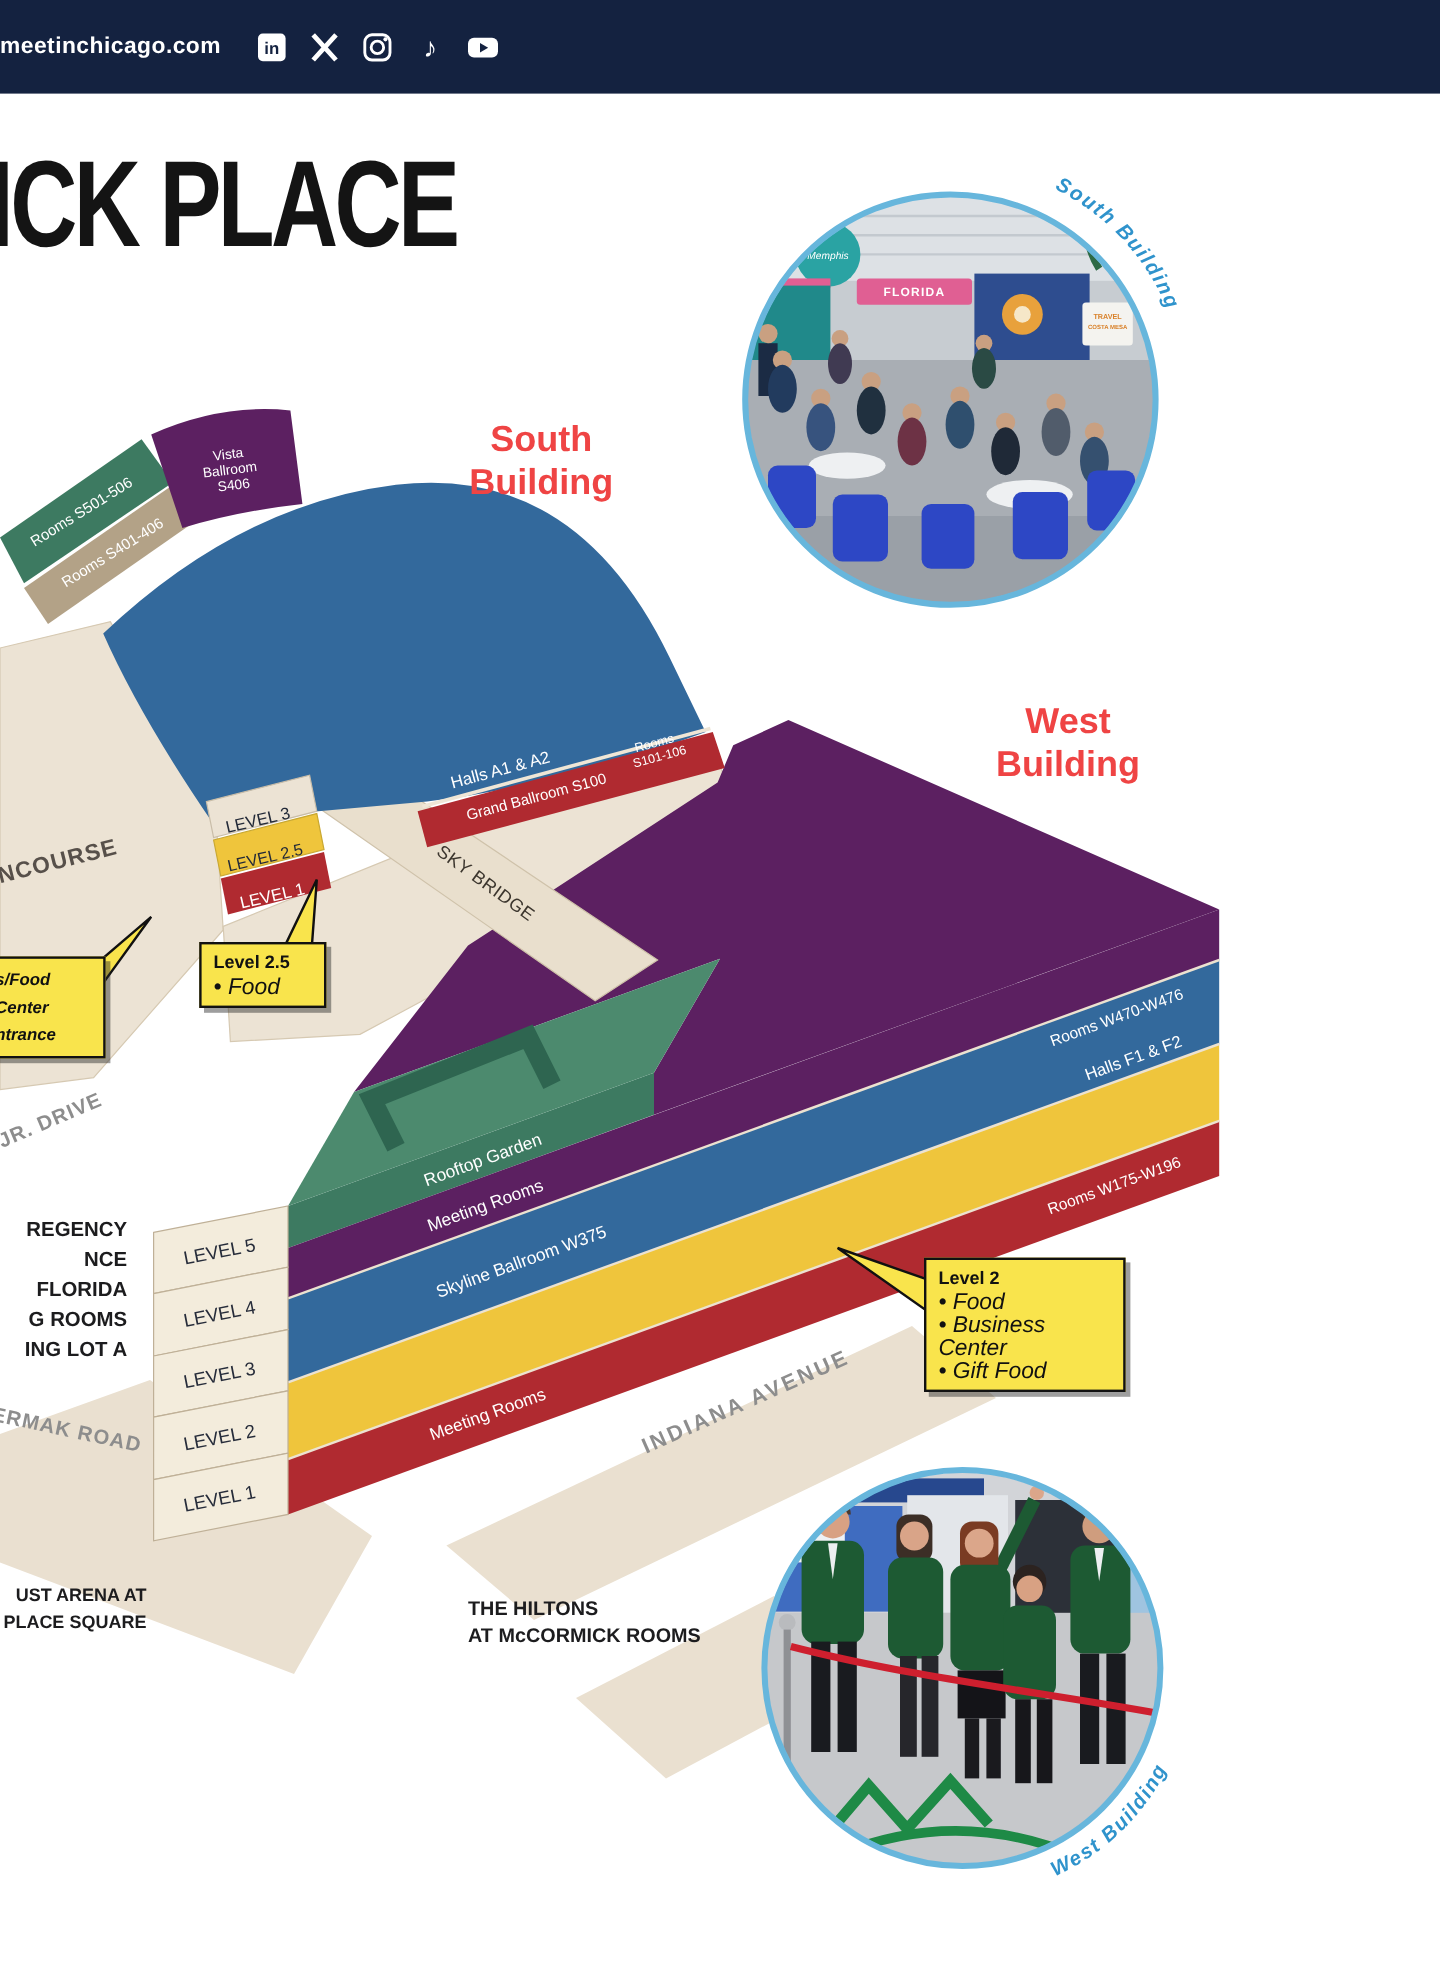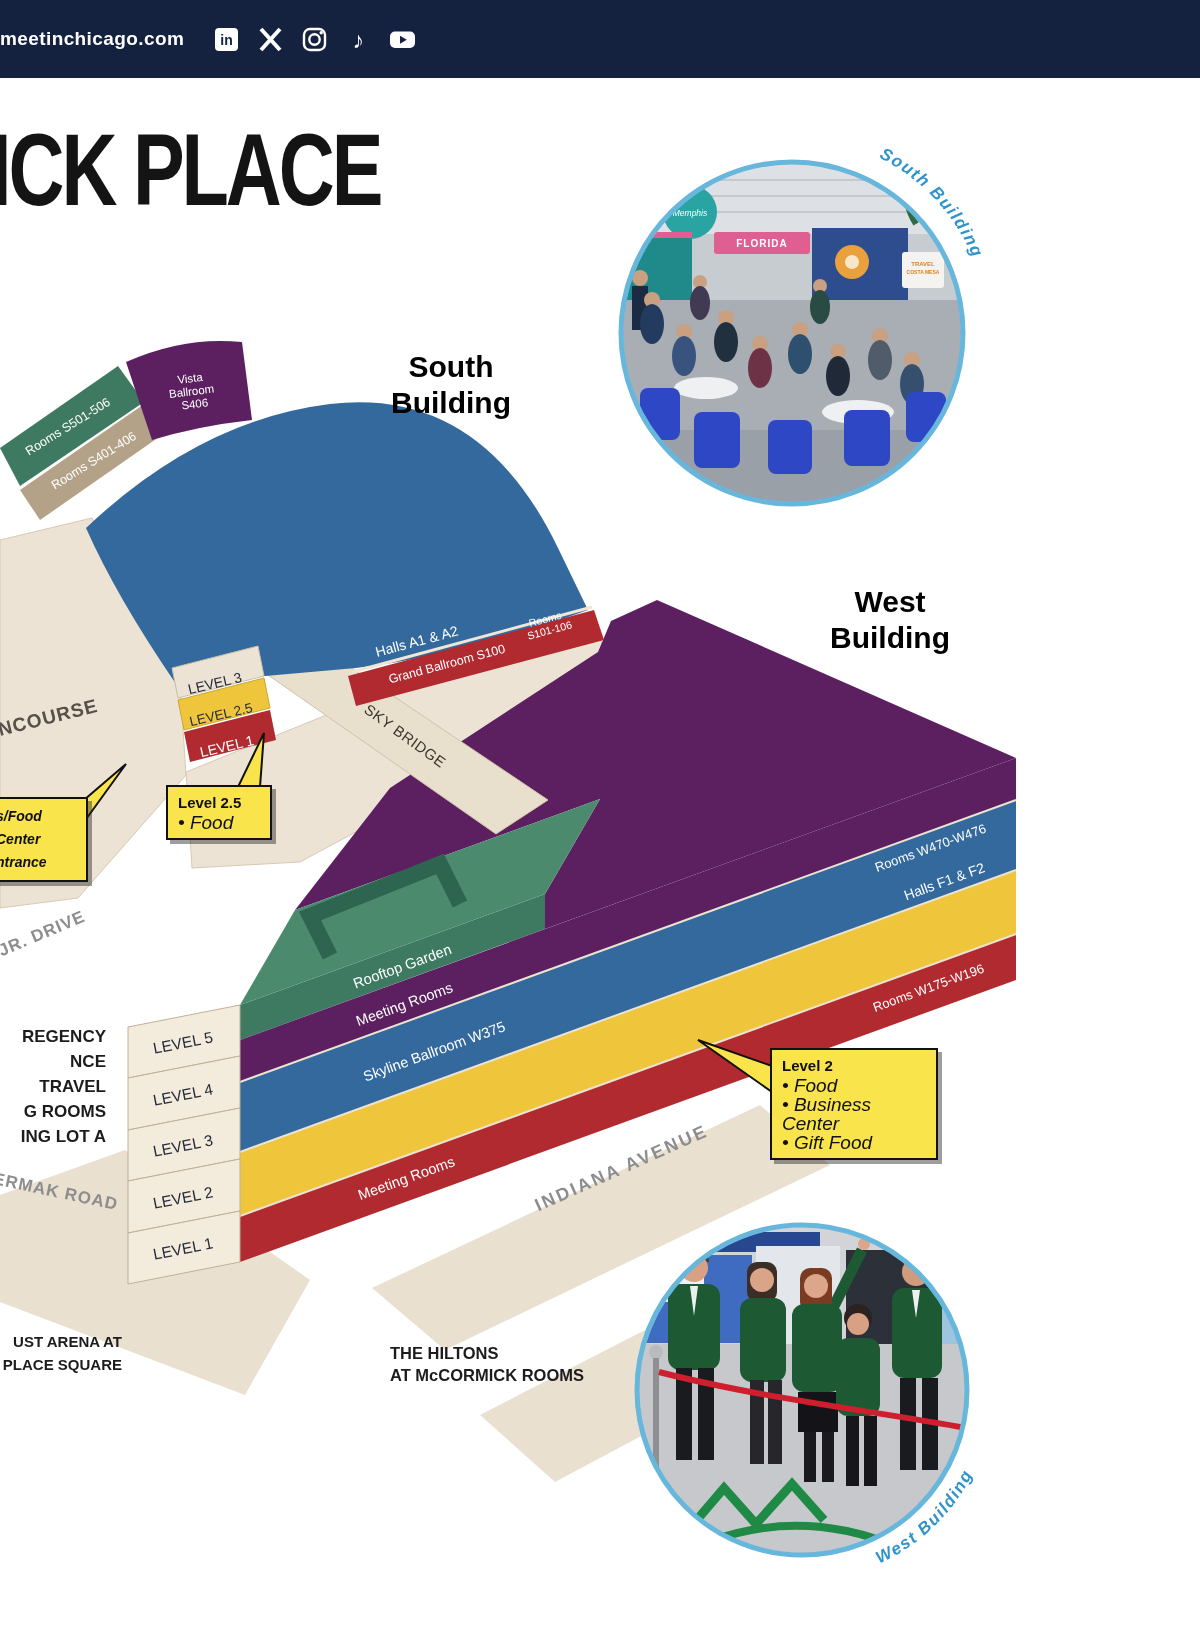--- a/index.html
+++ b/index.html
@@ -10,37 +10,37 @@
           display:flex;align-items:center;justify-content:flex-start;gap:17px;
           padding-right:96px;box-sizing:border-box;z-index:6;}
   .site{color:#fff;font-weight:bold;font-size:19px;letter-spacing:.4px;margin-right:12px;cursor:pointer;}
   .sicon{width:27px;height:27px;display:block;cursor:pointer;}
   
   svg.map{position:absolute;top:0;left:0;z-index:1;}
   
   .ov{position:absolute;z-index:4;}
   .title{top:112px;left:-10px;font-size:102px;font-weight:900;letter-spacing:-4px;color:#141414;
          transform:scaleX(.76);transform-origin:left top;white-space:nowrap;}
-  .bigname{font-size:30px;font-weight:bold;color:#000000;text-align:center;line-height:36px;}
+  .bigname{font-size:30px;font-weight:bold;color:#ef4444;text-align:center;line-height:36px;}
   #south-name{left:376px;top:349px;width:150px;}
   #west-name{left:820px;top:584px;width:140px;}
   .callout{background:#f9e44c;border:2px solid #111;box-shadow:4px 4px 0 rgba(40,40,40,.45);
            padding:6px 10px;color:#111;box-sizing:border-box;z-index:5;}
   .callout .t{font-weight:bold;font-size:15px;line-height:20px;}
   .callout .i{font-style:italic;font-size:19px;line-height:19px;}
   #co25{left:166px;top:785px;width:106px;}
   #co2{left:770px;top:1048px;width:168px;}
   #coleft{left:-18px;top:797px;width:106px;padding:6px 6px 6px 12px;}
   #coleft div{font-weight:bold;font-style:italic;font-size:14px;line-height:23px;}
   .street{color:#8d8d8d;font-weight:bold;white-space:nowrap;z-index:2;}
   #jr{left:-4px;top:924px;font-size:17px;transform:rotate(-23deg);letter-spacing:1px;}
   #cermak{left:-8px;top:1182px;font-size:17px;transform:rotate(12deg);letter-spacing:1px;}
   #indiana{left:536px;top:1196px;font-size:18px;transform:rotate(-24deg);
            transform-origin:left center;letter-spacing:2.5px;}
-  .blk{color:#1c1c1e;font-weight:bold;z-index:2;margin-top:12px;}
+  .blk{color:#1c1c1e;font-weight:bold;z-index:2;}
   #leftblock{left:0;top:1012px;width:106px;text-align:right;font-size:17px;line-height:25px;}
   #arena{left:0;top:1318px;width:122px;text-align:right;font-size:15px;line-height:23px;}
   #hiltons{left:390px;top:1330px;width:212px;text-align:left;font-size:16.5px;line-height:22px;}
 </style>
 </head>
 <body>
 
 <svg class="map" width="1200" height="1650" viewBox="0 0 1200 1650">
   <defs>
     <clipPath id="clipS">
@@ -303,21 +303,21 @@
   <div>Center</div>
   <div>ntrance</div>
 </div>
 
 <div class="ov street" id="jr">JR. DRIVE</div>
 <div class="ov street" id="cermak">ERMAK ROAD</div>
 <div class="ov street" id="indiana">INDIANA AVENUE</div>
 
 <div class="ov blk" id="leftblock">
   <div>REGENCY</div>
-  <div>NCE TRAVEL</div>
+  <div>NCE FLORIDA</div>
   <div>G ROOMS</div>
   <div>ING LOT A</div>
 </div>
 
 <div class="ov blk" id="arena">
   <div>UST ARENA AT</div>
   <div>PLACE SQUARE</div>
 </div>
 
 <div class="ov blk" id="hiltons">

